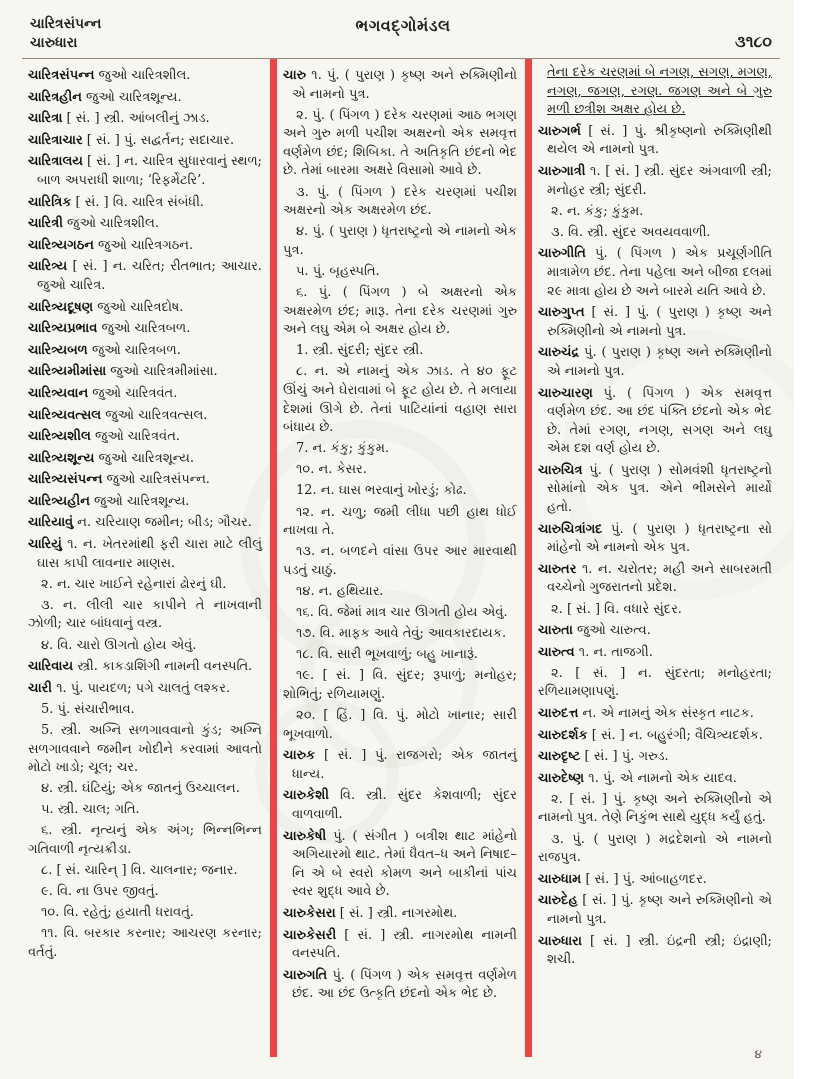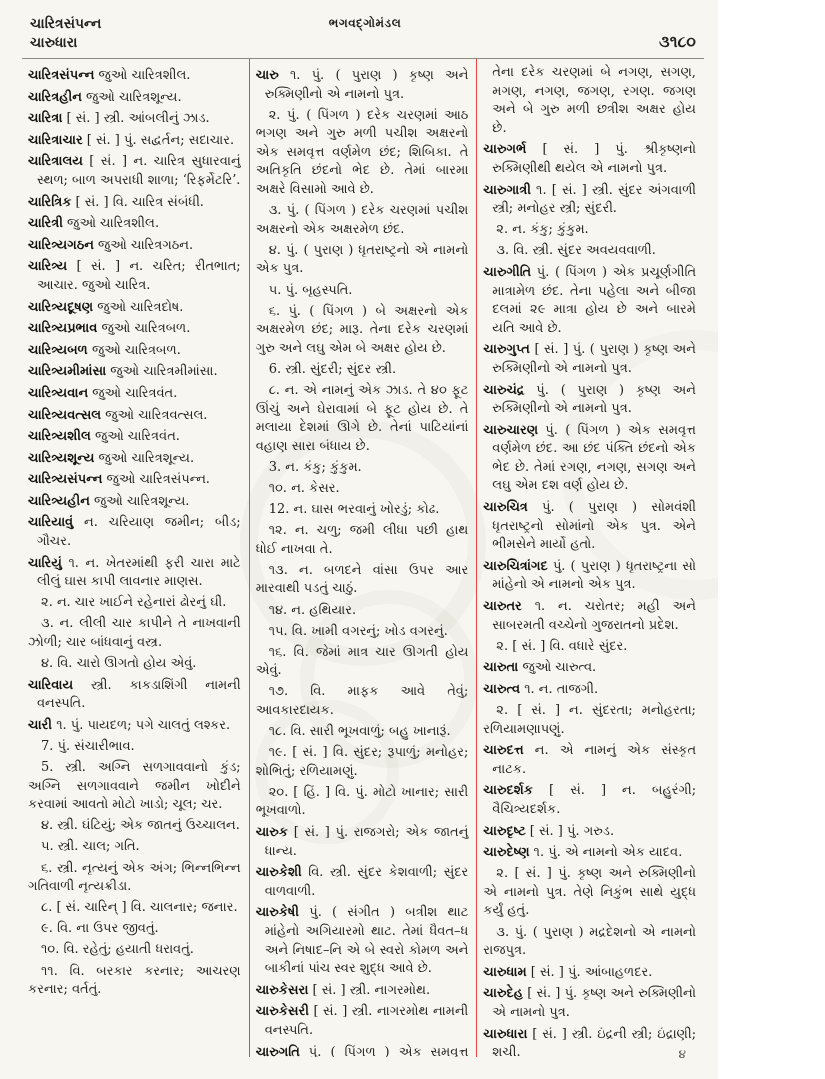--- a/index.html
+++ b/index.html
@@ -1,50 +1,50 @@
 <!DOCTYPE html>
 <html><head>
 <meta charset="utf-8">
 <style>
   html,body{margin:0;padding:0;}
   .page{
     position:relative;
-    width:718px;height:1079px;
+    width:794px;height:1079px;
     background:#f7f6f1;
     overflow:hidden;
     font-family:"DejaVu Serif","Liberation Serif",serif;
     color:#24231f;
   }
   
   .watermark{position:absolute;border-radius:50%;border:18px solid rgba(90,85,70,0.045);pointer-events:none;}
   .wm1{width:210px;height:210px;left:240px;top:420px;}
   .wm2{width:150px;height:150px;left:300px;top:590px;border-width:14px;}
   .wm3{width:120px;height:120px;left:255px;top:700px;border-width:12px;}
   .wm4{width:230px;height:230px;left:560px;top:330px;border-width:20px;border-color:rgba(90,85,70,0.03);}
 
   .header{position:absolute;top:14px;left:30px;right:18px;height:44px;}
   .guide-words{position:absolute;left:0;top:0;font-weight:bold;font-size:14px;line-height:19px;}
   .guide-words div{white-space:nowrap;}
-  .title{position:absolute;left:0;right:0;top:2px;text-align:center;font-weight:bold;font-size:12px;letter-spacing:.5px;}
+  .title{position:absolute;left:0;right:0;top:2px;text-align:center;font-weight:bold;font-size:16px;letter-spacing:.5px;}
   .page-number{position:absolute;right:4px;top:18px;font-size:16px;font-weight:bold;}
 
   .rule-h{position:absolute;left:22px;right:14px;top:58px;border-top:1px solid #8d8a80;}
 
   .columns{
     position:absolute;top:59px;left:22px;right:14px;bottom:22px;
     display:flex;align-items:stretch;
   }
   .col{flex:1 1 0;padding:4px 8px 0 6px;overflow:hidden;
        font-size:13px;line-height:18.6px;text-align:justify;}
-  .col + .col{border-left:1px solid #ef4444;}
+  .col + .col{border-left:7px solid #ef4444;}
 
   .para{margin:0 0 2.5px 0;}
   .para.entry{padding-left:9px;text-indent:-9px;margin-top:3px;}
   .para.sense{text-indent:13px;}
-  .para.cont{padding-left:9px;text-indent:0;}
+  .para.cont{padding-left:9px;text-indent:0;text-decoration:underline;}
   .para b{font-weight:bold;color:#15140f;}
 
   .footer-mark{position:absolute;right:32px;bottom:18px;font-size:12px;color:#55524a;}
 </style>
 </head>
 <body>
 
 <div class="page">
 
   <div class="watermark wm1"></div>
@@ -84,46 +84,45 @@
         <p class="para entry"><b>ચારિત્ર્યશૂન્ય</b> જુઓ ચારિત્રશૂન્ય.</p>
         <p class="para entry"><b>ચારિત્ર્યસંપન્ન</b> જુઓ ચારિત્રસંપન્ન.</p>
         <p class="para entry"><b>ચારિત્ર્યહીન</b> જુઓ ચારિત્રશૂન્ય.</p>
         <p class="para entry"><b>ચારિયાવું</b> ન. ચરિયાણ જમીન; બીડ; ગૌચર.</p>
         <p class="para entry"><b>ચારિયું</b> ૧. ન. ખેતરમાંથી ફરી ચારા માટે લીલું ઘાસ કાપી લાવનાર માણસ.</p>
         <p class="para sense">૨. ન. ચાર ખાઈને રહેનારાં ઢોરનું ઘી.</p>
         <p class="para sense">૩. ન. લીલી ચાર કાપીને તે નાખવાની ઝોળી; ચાર બાંધવાનું વસ્ત્ર.</p>
         <p class="para sense">૪. વિ. ચારો ઊગતો હોય એવું.</p>
         <p class="para entry"><b>ચારિવાય</b> સ્ત્રી. કાકડાશિંગી નામની વનસ્પતિ.</p>
         <p class="para entry"><b>ચારી</b> ૧. પું. પાયદળ; પગે ચાલતું લશ્કર.</p>
-        <p class="para sense">7. પું. સંચારીભાવ.</p>
+        <p class="para sense">5. પું. સંચારીભાવ.</p>
         <p class="para sense">5. સ્ત્રી. અગ્નિ સળગાવવાનો કુંડ; અગ્નિ સળગાવવાને જમીન ખોદીને કરવામાં આવતો મોટો ખાડો; ચૂલ; ચર.</p>
         <p class="para sense">૪. સ્ત્રી. ઘંટિયું; એક જાતનું ઉચ્ચાલન.</p>
         <p class="para sense">૫. સ્ત્રી. ચાલ; ગતિ.</p>
         <p class="para sense">૬. સ્ત્રી. નૃત્યનું એક અંગ; ભિન્નભિન્ન ગતિવાળી નૃત્યક્રીડા.</p>
         <p class="para sense">૮. [ સં. ચારિન્ ] વિ. ચાલનાર; જનાર.</p>
         <p class="para sense">૯. વિ. ના ઉપર જીવતું.</p>
         <p class="para sense">૧૦. વિ. રહેતું; હયાતી ધરાવતું.</p>
         <p class="para sense">૧૧. વિ. બરકાર કરનાર; આચરણ કરનાર; વર્તતું.</p>
       </div>
     <div class="col">
         <p class="para entry"><b>ચારુ</b> ૧. પું. ( પુરાણ ) કૃષ્ણ અને રુક્મિણીનો એ નામનો પુત્ર.</p>
         <p class="para sense">૨. પું. ( પિંગળ ) દરેક ચરણમાં આઠ ભગણ અને ગુરુ મળી પચીશ અક્ષરનો એક સમવૃત્ત વર્ણમેળ છંદ; શિબિકા. તે અતિકૃતિ છંદનો ભેદ છે. તેમાં બારમા અક્ષરે વિસામો આવે છે.</p>
         <p class="para sense">૩. પું. ( પિંગળ ) દરેક ચરણમાં પચીશ અક્ષરનો એક અક્ષરમેળ છંદ.</p>
         <p class="para sense">૪. પું. ( પુરાણ ) ધૃતરાષ્ટ્રનો એ નામનો એક પુત્ર.</p>
         <p class="para sense">૫. પું. બૃહસ્પતિ.</p>
         <p class="para sense">૬. પું. ( પિંગળ ) બે અક્ષરનો એક અક્ષરમેળ છંદ; મારૂ. તેના દરેક ચરણમાં ગુરુ અને લઘુ એમ બે અક્ષર હોય છે.</p>
-        <p class="para sense">6. સ્ત્રી. સુંદરી; સુંદર સ્ત્રી.</p>
+        <p class="para sense">1. સ્ત્રી. સુંદરી; સુંદર સ્ત્રી.</p>
         <p class="para sense">૮. ન. એ નામનું એક ઝાડ. તે ૪૦ ફૂટ ઊંચું અને ઘેરાવામાં બે ફૂટ હોય છે. તે મલાયા દેશમાં ઊગે છે. તેનાં પાટિયાંનાં વહાણ સારા બંધાય છે.</p>
-        <p class="para sense">3. ન. કંકુ; કુંકુમ.</p>
+        <p class="para sense">7. ન. કંકુ; કુંકુમ.</p>
         <p class="para sense">૧૦. ન. કેસર.</p>
         <p class="para sense">12. ન. ઘાસ ભરવાનું ખોરડું; કોઢ.</p>
         <p class="para sense">૧૨. ન. ચળુ; જમી લીધા પછી હાથ ધોઈ નાખવા તે.</p>
         <p class="para sense">૧૩. ન. બળદને વાંસા ઉપર આર મારવાથી પડતું ચાઠું.</p>
         <p class="para sense">૧૪. ન. હથિયાર.</p>
-        <p class="para sense">૧૫. વિ. ખામી વગરનું; ખોડ વગરનું.</p>
         <p class="para sense">૧૬. વિ. જેમાં માત્ર ચાર ઊગતી હોય એવું.</p>
         <p class="para sense">૧૭. વિ. માફક આવે તેવું; આવકારદાયક.</p>
         <p class="para sense">૧૮. વિ. સારી ભૂખવાળું; બહુ ખાનારૂં.</p>
         <p class="para sense">૧૯. [ સં. ] વિ. સુંદર; રૂપાળું; મનોહર; શોભિતું; રળિયામણું.</p>
         <p class="para sense">૨૦. [ હિં. ] વિ. પું. મોટો ખાનાર; સારી ભૂખવાળો.</p>
         <p class="para entry"><b>ચારુક</b> [ સં. ] પું. રાજગરો; એક જાતનું ધાન્ય.</p>
         <p class="para entry"><b>ચારુકેશી</b> વિ. સ્ત્રી. સુંદર કેશવાળી; સુંદર વાળવાળી.</p>
         <p class="para entry"><b>ચારુકેષી</b> પું. ( સંગીત ) બત્રીશ થાટ માંહેનો અગિયારમો થાટ. તેમાં ધૈવત–ધ અને નિષાદ–નિ એ બે સ્વરો કોમળ અને બાકીનાં પાંચ સ્વર શુદ્ધ આવે છે.</p>
         <p class="para entry"><b>ચારુકેસરા</b> [ સં. ] સ્ત્રી. નાગરમોથ.</p>
         <p class="para entry"><b>ચારુકેસરી</b> [ સં. ] સ્ત્રી. નાગરમોથ નામની વનસ્પતિ.</p>

